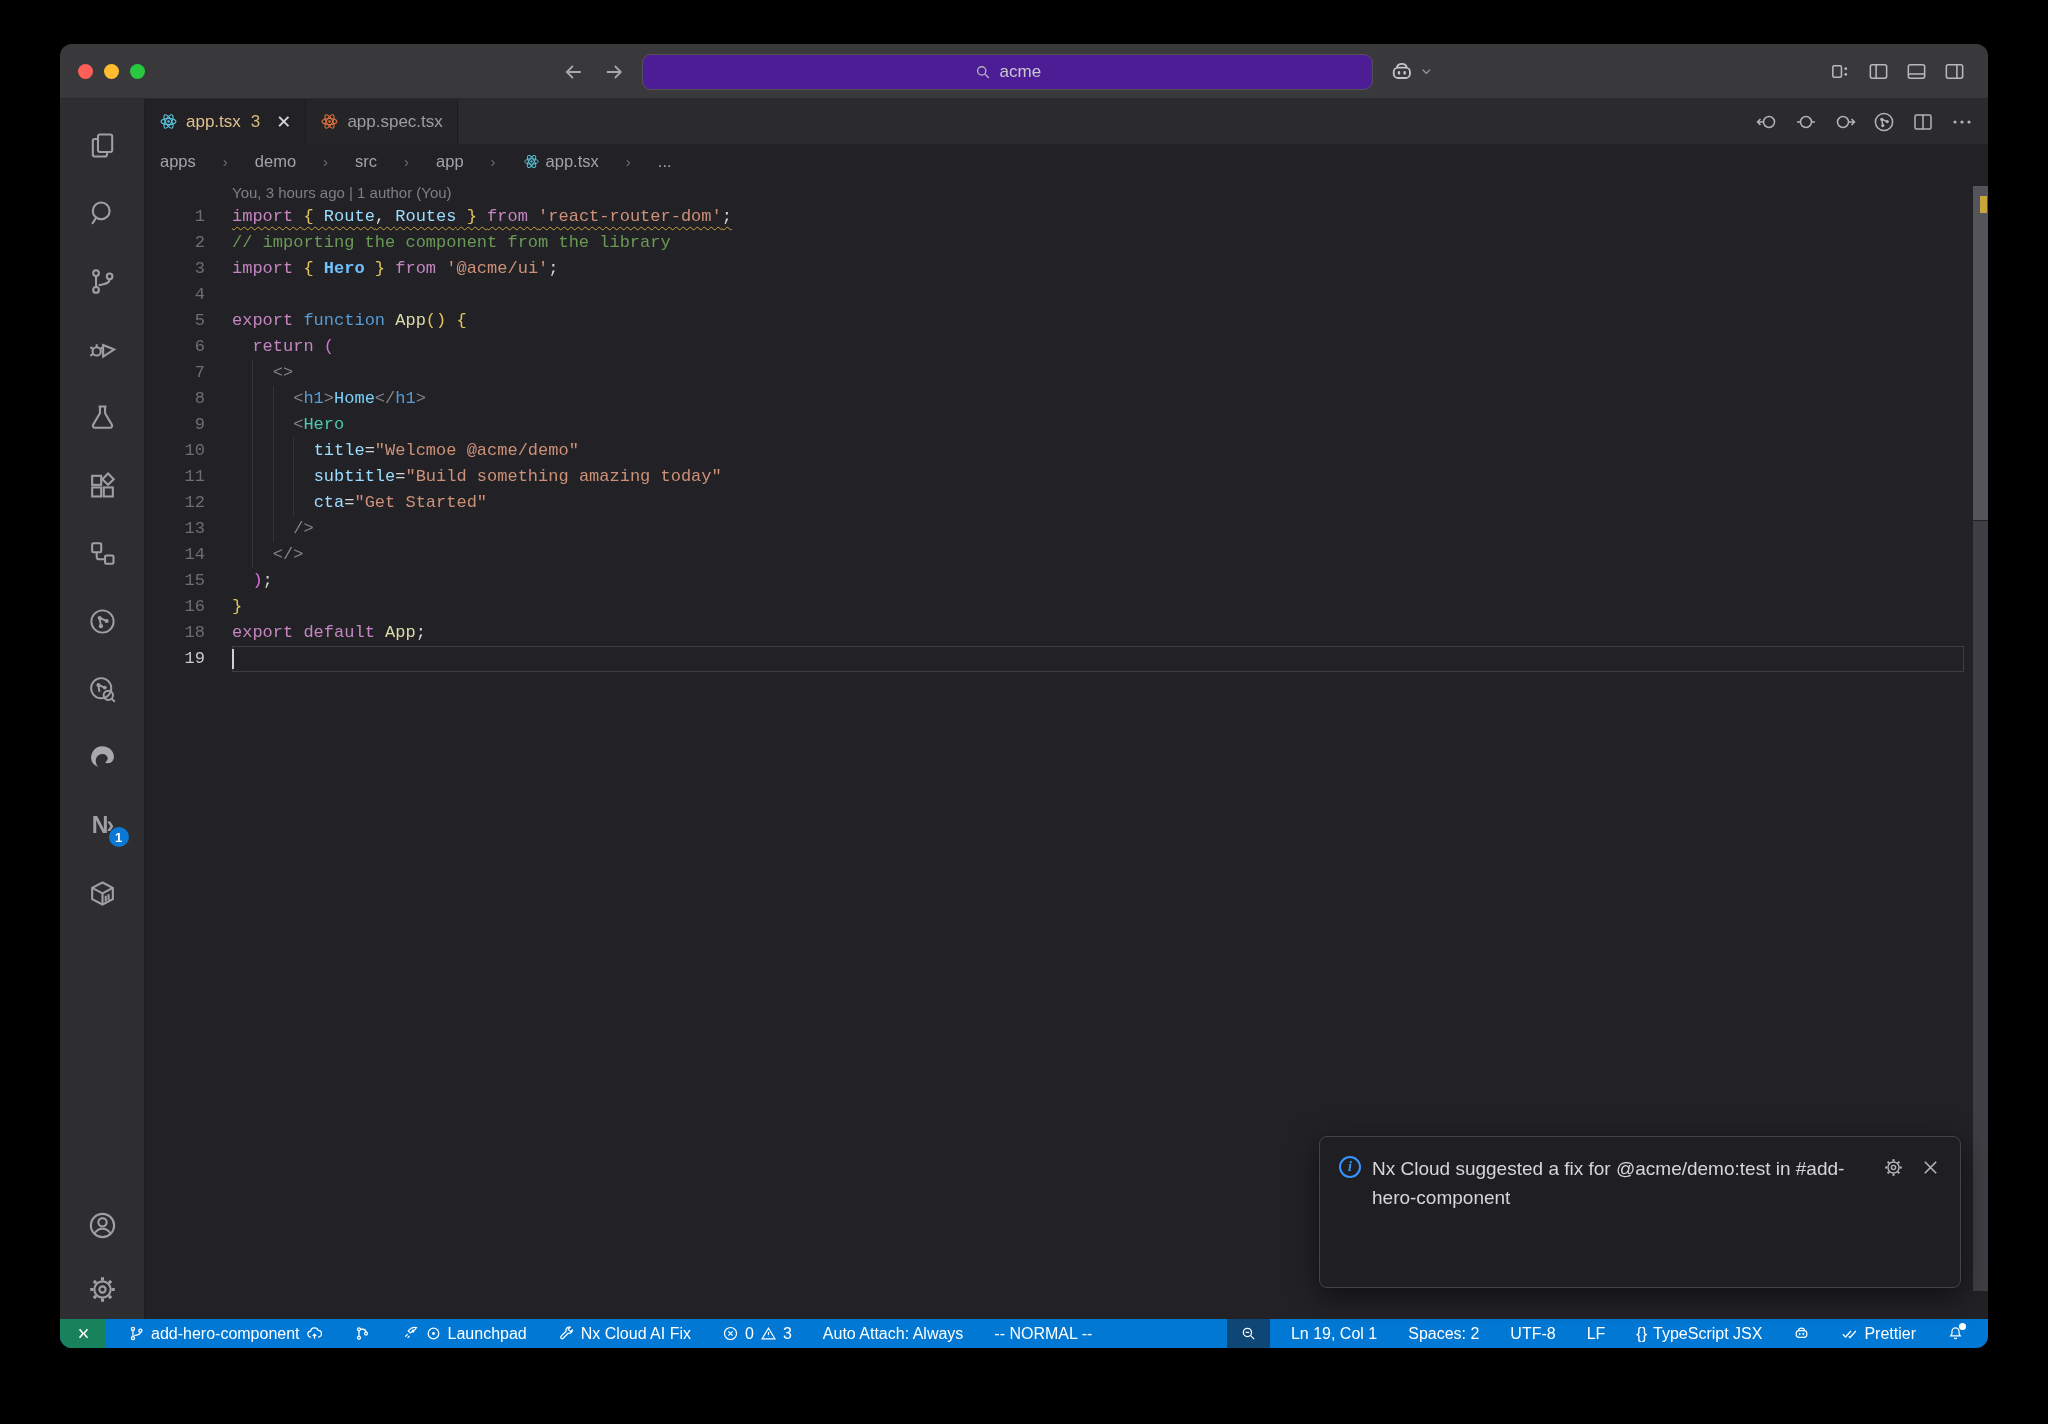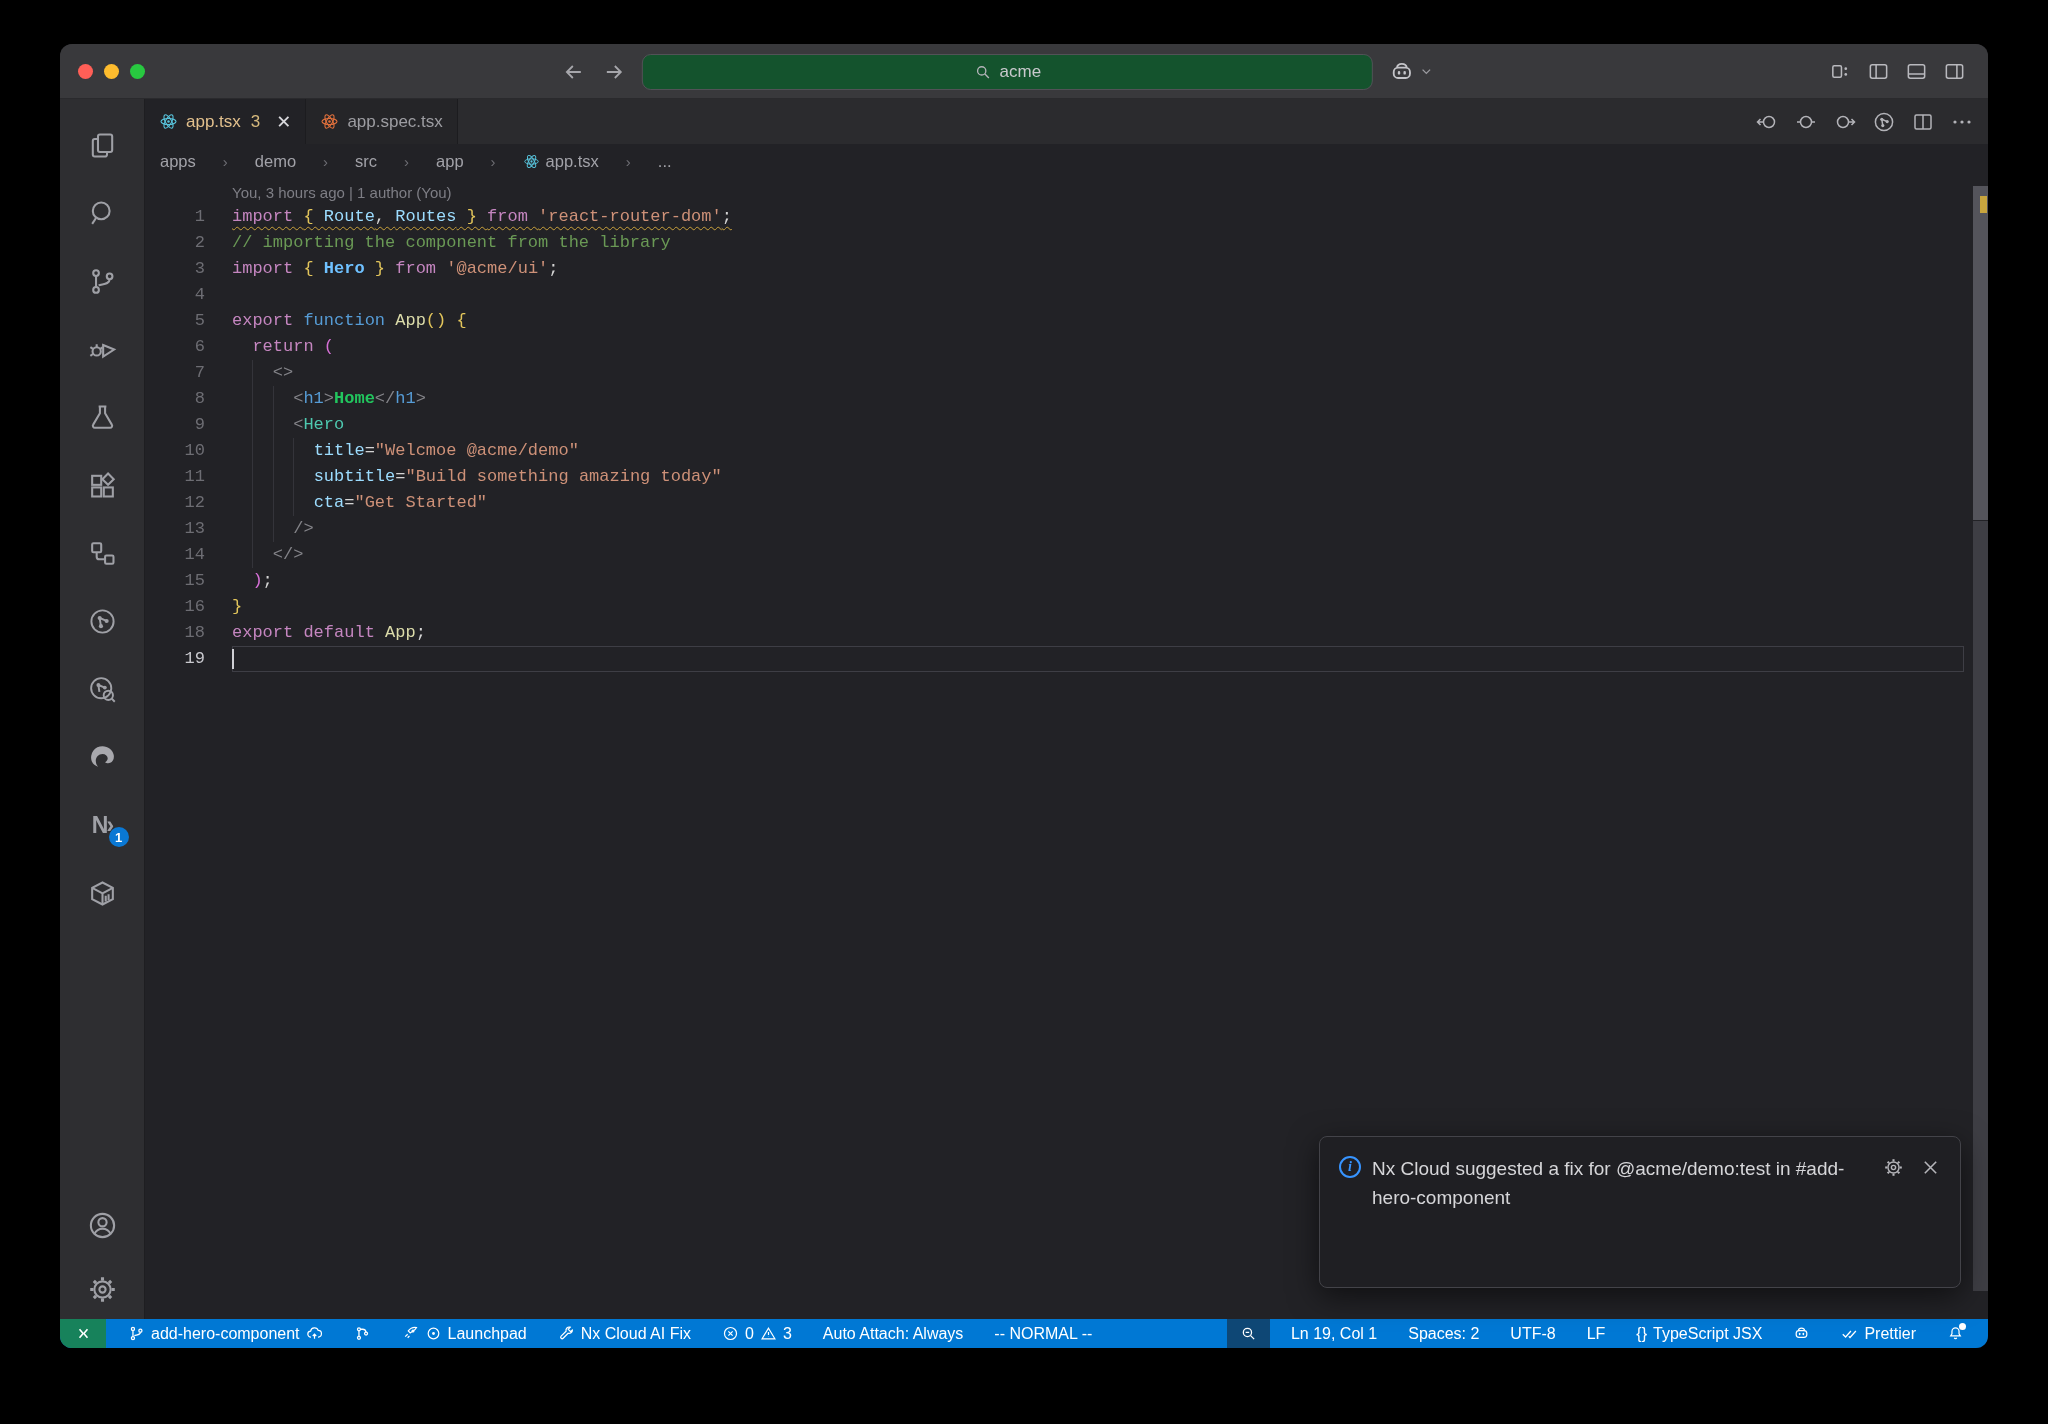--- a/index.html
+++ b/index.html
@@ -11,21 +11,21 @@
   
   .titlebar { height:55px; background:#39393c; position:relative; flex:none;
               border-bottom:1px solid #2a2a2d; }
   .lights { position:absolute; left:18px; top:0; height:55px; display:flex; align-items:center; gap:11px; }
   .light { width:15px; height:15px; border-radius:50%; }
   .l-close{ background:#ff5f57; } .l-min{ background:#febc2e; } .l-max{ background:#28c840; }
   .tb-center { position:absolute; left:50%; top:0; transform:translateX(-53%);
                height:55px; display:flex; align-items:center; gap:16px; }
   .navarrow { color:#a6a6ab; width:24px; height:24px; }
   .navarrow svg{ width:100%; height:100%; }
-  .searchbox { width:731px; height:36px; background:#14532d; border:1px solid #525257;
+  .searchbox { width:731px; height:36px; background:#4c1d95; border:1px solid #525257;
                border-radius:9px; display:flex; align-items:center; justify-content:center;
                gap:8px; color:#c9c9cd; font-size:17px; }
   .searchbox svg { width:18px; height:18px; color:#b3b3b8; }
   .copilot-wrap { display:flex; align-items:center; gap:4px; color:#c4c4c9; }
   .copilot-wrap svg { width:26px; height:26px; }
   .copilot-wrap .chev { width:15px; height:15px; color:#9a9a9f; }
   .layouts { position:absolute; right:22px; top:0; height:55px; display:flex; align-items:center; gap:15px; color:#b9b9be; }
   .layouts svg { width:23px; height:23px; }
   
   .main { flex:1; display:flex; min-height:0; }
@@ -67,21 +67,21 @@
   .lc { padding-left:27px; }
   .cline.current .ln { color:#c9c9ce; }
   .curbox { position:absolute; left:87px; right:4px; top:0; bottom:0; border:1px solid #3e3e45; }
   .cursor { position:absolute; left:87px; top:3px; bottom:3px; width:2px; background:#cfcfd4; }
   .guide { position:absolute; top:0; bottom:0; width:1px; background:#34343a; }
   .squig { text-decoration:underline wavy #c9a13b; text-decoration-thickness:1.3px; text-underline-offset:5px; }
   .tok-kw{color:#c586c0;} .tok-kb{color:#569cd6;} .tok-fn{color:#dcdcaa;}
   .tok-v{color:#9cdcfe;}  .tok-vb{color:#6fc1ff;font-weight:bold;}
   .tok-s{color:#ce9178;}  .tok-c{color:#6a9955;} .tok-y{color:#e2c55b;}
   .tok-p{color:#d670d6;}  .tok-t{color:#4ec9b0;} .tok-tb{color:#848489;}
-  .tok-tag{color:#569cd6;} .tok-w{color:#d4d4d4;} .tok-wb{color:#22c55e;font-weight:bold;margin-top:32px;}
+  .tok-tag{color:#569cd6;} .tok-w{color:#d4d4d4;} .tok-wb{color:#7dd3fc;font-weight:normal;margin-top:32px;}
   .sb-track { position:absolute; right:0; top:8px; width:15px; }
   .sb-a { position:absolute; right:0; top:0; width:15px; height:334px; background:#54545b; }
   .sb-b { position:absolute; right:0; top:335px; width:15px; height:770px; background:#3e3e44; }
   .sb-mark { position:absolute; right:1px; top:10px; width:7px; height:17px; background:#c8a53e; }
   
   .statusbar { height:29px; flex:none; display:flex; align-items:stretch;
                font-size:16px; color:#fff; }
   .remote { width:46px; display:flex; align-items:center; justify-content:center; flex:none; }
   .sb-body { flex:1; display:flex; align-items:center; padding:0 14px 0 12px; gap:11px; min-width:0; }
   .sitem { display:flex; align-items:center; gap:6px; padding:0 10px; height:29px; white-space:nowrap; }

